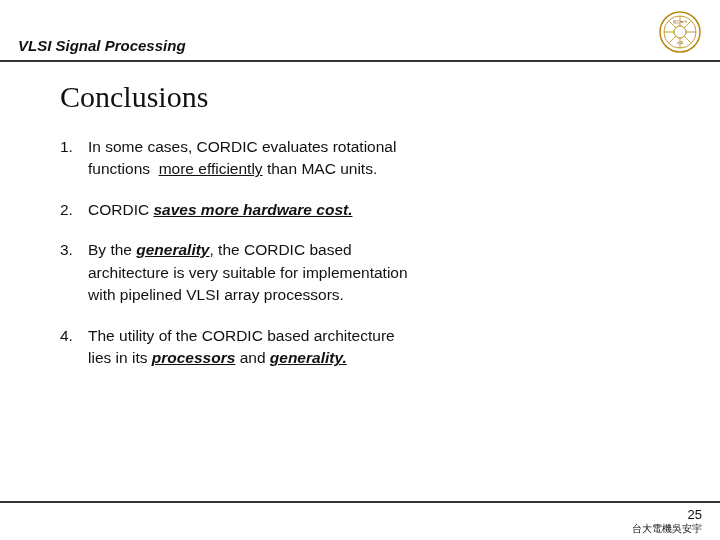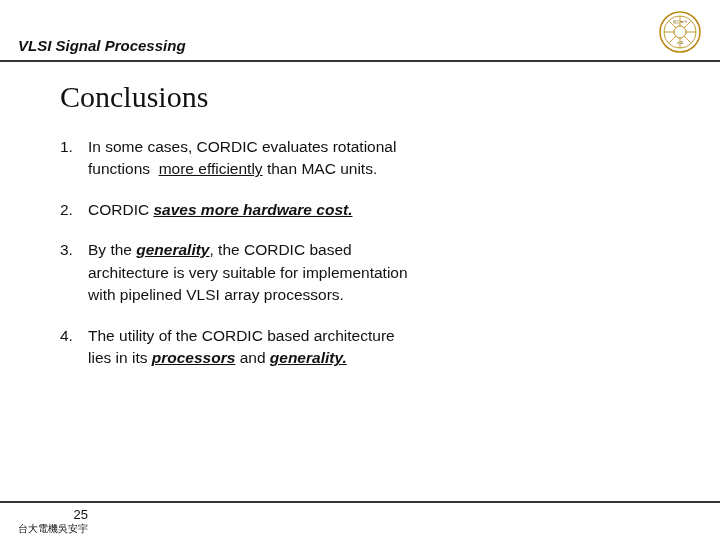--- a/index.html
+++ b/index.html
@@ -93,20 +93,21 @@
       right: 0;
     }
 
     .bottom-divider {
       height: 2px;
       background: #333;
     }
 
     .bottom-bar {
       display: flex;
+      justify-content: flex-end;
       align-items: center;
       padding: 4px 18px 4px 18px;
     }
 
     .page-info {
       text-align: right;
       font-size: 13px;
       color: #111;
     }
 

